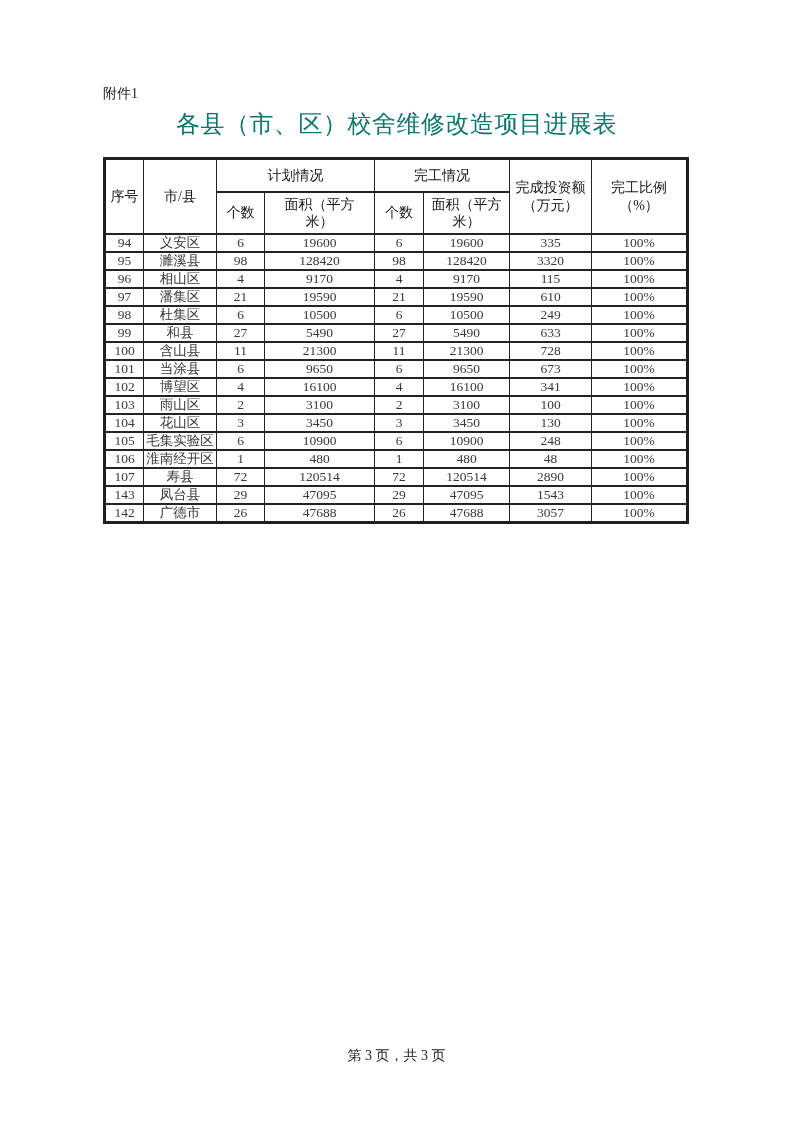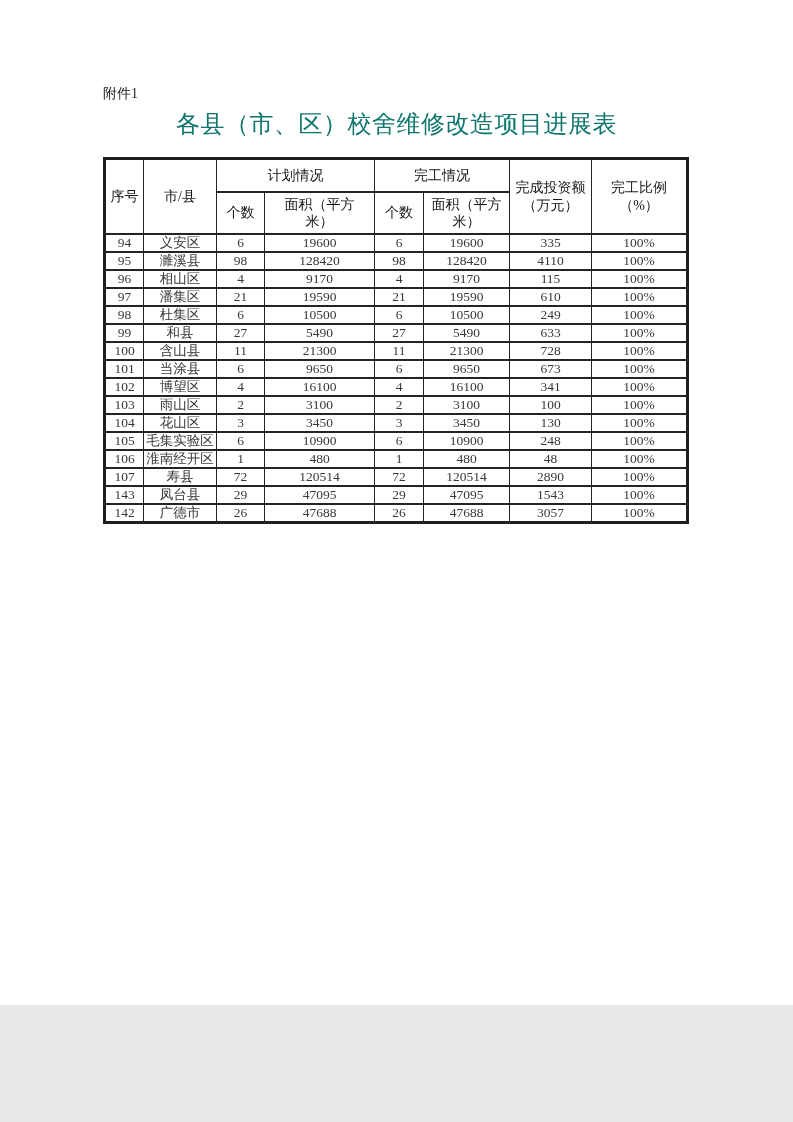--- a/index.html
+++ b/index.html
@@ -3,21 +3,21 @@
 <meta charset="utf-8">
 <style>
   html, body {
     margin: 0;
     padding: 0;
     background: #e8e8e8;
   }
   .page {
     position: relative;
     width: 793px;
-    height: 1005px;
+    height: 1122px;
     margin: 0 auto;
     background: #ffffff;
     font-family: "Liberation Serif", "DejaVu Serif", serif;
     color: #222222;
     overflow: hidden;
     text-decoration: underline;
   }
   .attachment-label {
     position: absolute;
     left: 103px;
@@ -144,21 +144,21 @@
           <td>335</td>
           <td>100%</td>
         </tr>
         <tr>
           <td>95</td>
           <td>濉溪县</td>
           <td>98</td>
           <td>128420</td>
           <td>98</td>
           <td>128420</td>
-          <td>4110</td>
+          <td>3320</td>
           <td>100%</td>
         </tr>
         <tr>
           <td>96</td>
           <td>相山区</td>
           <td>4</td>
           <td>9170</td>
           <td>4</td>
           <td>9170</td>
           <td>115</td>
@@ -290,14 +290,15 @@
           <td>26</td>
           <td>47688</td>
           <td>26</td>
           <td>47688</td>
           <td>3057</td>
           <td>100%</td>
         </tr>
       </tbody>
   </table>
 
+  <div class="page-footer">第 3 页，共 3 页</div>
 
 </div>
 
 </body></html>

